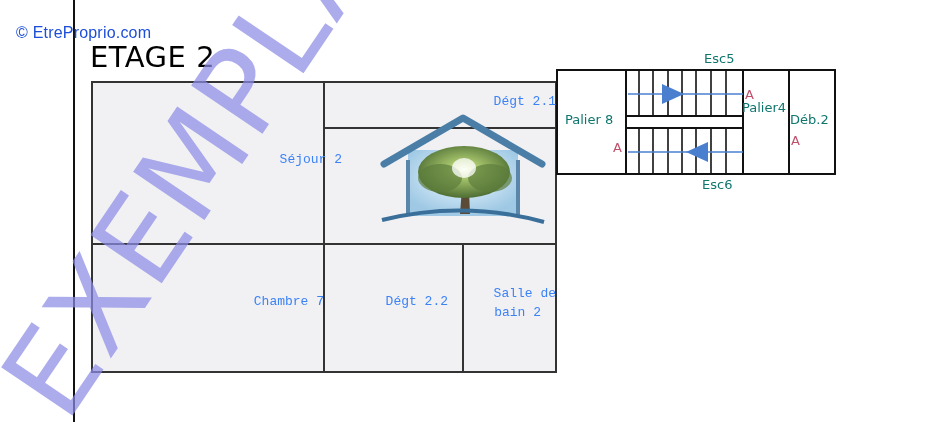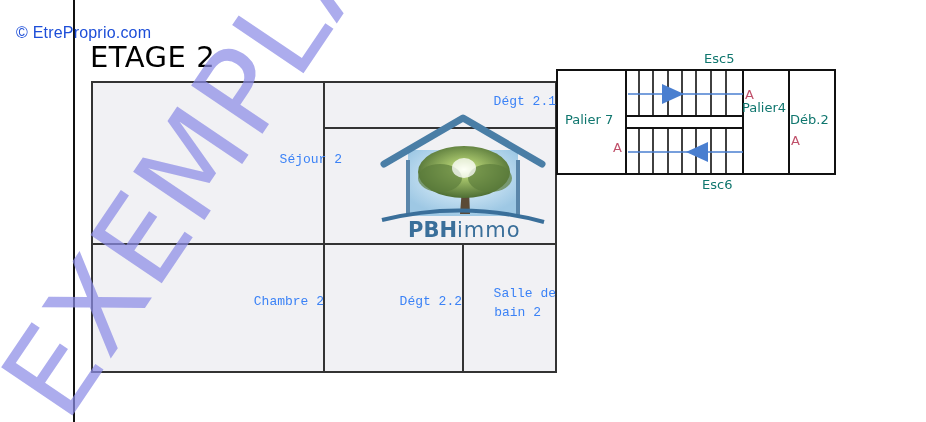--- a/index.html
+++ b/index.html
@@ -37,22 +37,22 @@
   <div class="wall" style="left:91px; top:371px; width:466px; height:2px;"></div>
   <div class="wall" style="left:91px; top:81px; width:2px; height:292px;"></div>
   <div class="wall" style="left:555px; top:81px; width:2px; height:292px;"></div>
   <div class="wall" style="left:323px; top:81px; width:2px; height:292px;"></div>
   <div class="wall" style="left:91px; top:243px; width:466px; height:2px;"></div>
   <div class="wall" style="left:323px; top:127px; width:234px; height:2px;"></div>
   <div class="wall" style="left:462px; top:243px; width:2px; height:130px;"></div>
 
   <div class="lbl" style="left:92px; top:150px; width:212px;margin-left:38px;">Séjour 2</div>
   <div class="lbl" style="left:324px; top:92px; width:232px;">Dégt 2.1</div>
-  <div class="lbl" style="left:92px; top:292px; width:232px;">Chambre 2</div>
-  <div class="lbl" style="left:324px; top:292px; width:124px;padding-left:14px;">Dégt 2.2</div>
+  <div class="lbl" style="left:92px; top:292px; width:232px;">Chambre 7</div>
+  <div class="lbl" style="left:324px; top:292px; width:124px;">Dégt 2.2</div>
   <div class="lbl" style="left:464px; top:284px; width:92px;">Salle de</div>
   <div class="lbl" style="left:464px; top:303px; width:77px;">bain 2</div>
 </div>
 
 <div class="abs" style="left:378px; top:114px; width:170px; height:128px;">
   <svg width="170" height="128" viewBox="0 0 170 128">
     <defs>
       <radialGradient id="sky" cx="50%" cy="40%" r="60%">
         <stop offset="0%" stop-color="#ffffff"></stop>
         <stop offset="40%" stop-color="#cfe6f5"></stop>
@@ -73,23 +73,20 @@
     <ellipse cx="112" cy="64" rx="22" ry="14" fill="#5c7d3c" opacity="0.7"></ellipse>
     <ellipse cx="86" cy="54" rx="12" ry="10" fill="#ffffff" opacity="0.75"></ellipse>
 
     <path d="M6 50 L85 4 L164 50" fill="none" stroke="#4a7ea6" stroke-width="7" stroke-linecap="round" stroke-linejoin="round"></path>
 
     <line x1="30" y1="46" x2="30" y2="102" stroke="#5a86aa" stroke-width="4"></line>
     <line x1="140" y1="46" x2="140" y2="102" stroke="#5a86aa" stroke-width="4"></line>
 
     <path d="M4 106 Q85 86 166 108" fill="none" stroke="#3a6f9a" stroke-width="4"></path>
   </svg>
-  <div class="abs" style="left:30px; top:104px; font-size:21px; color:#3a6f9a; font-family:'DejaVu Sans', sans-serif; white-space:nowrap;">
-    <span style="font-weight:bold;">PBH</span><span style="font-weight:normal; letter-spacing:1px;">immo</span>
-  </div>
 </div>
 
 <div>
   <div class="room" style="left:557px; top:70px; width:278px; height:104px; background:#ffffff;"></div>
 
   <div class="wall" style="left:556px; top:69px; width:280px; height:2px; background:#111;"></div>
   <div class="wall" style="left:556px; top:173px; width:280px; height:2px; background:#111;"></div>
   <div class="wall" style="left:556px; top:69px; width:2px; height:106px; background:#111;"></div>
   <div class="wall" style="left:834px; top:69px; width:2px; height:106px; background:#111;"></div>
   <div class="wall" style="left:625px; top:69px; width:2px; height:106px; background:#111;"></div>
@@ -119,21 +116,21 @@
 
     <line x1="2" y1="24" x2="117" y2="24" stroke="#4a7fd0" stroke-width="1.6"></line>
     <polygon points="36,14 58,24 36,34" fill="#4a7fd0"></polygon>
 
     <line x1="2" y1="82" x2="117" y2="82" stroke="#4a7fd0" stroke-width="1.6"></line>
     <polygon points="82,72 60,82 82,92" fill="#4a7fd0"></polygon>
   </svg>
 
   <div class="stair-lbl" style="left:704px; top:51px;">Esc5</div>
   <div class="stair-lbl" style="left:668px; top:177px;margin-left:34px;">Esc6</div>
-  <div class="stair-lbl" style="left:565px; top:112px;">Palier 7</div>
+  <div class="stair-lbl" style="left:565px; top:112px;">Palier 8</div>
   <div class="stair-lbl" style="left:742px; top:100px;">Palier4</div>
   <div class="stair-lbl" style="left:790px; top:112px;">Déb.2</div>
 
   <div class="alabel" style="left:745px; top:87px;">A</div>
   <div class="alabel" style="left:613px; top:140px;">A</div>
   <div class="alabel" style="left:791px; top:133px;">A</div>
 </div>
 
 <svg class="watermark" viewBox="0 0 926 422">
   <text x="0" y="0" transform="translate(66,425) rotate(-56)" font-family="DejaVu Sans, sans-serif" font-size="118" fill="#8c8ce6" fill-opacity="0.72" letter-spacing="2" font-weight="normal" style="paint-order:stroke;">EXEMPLAIRE</text>

